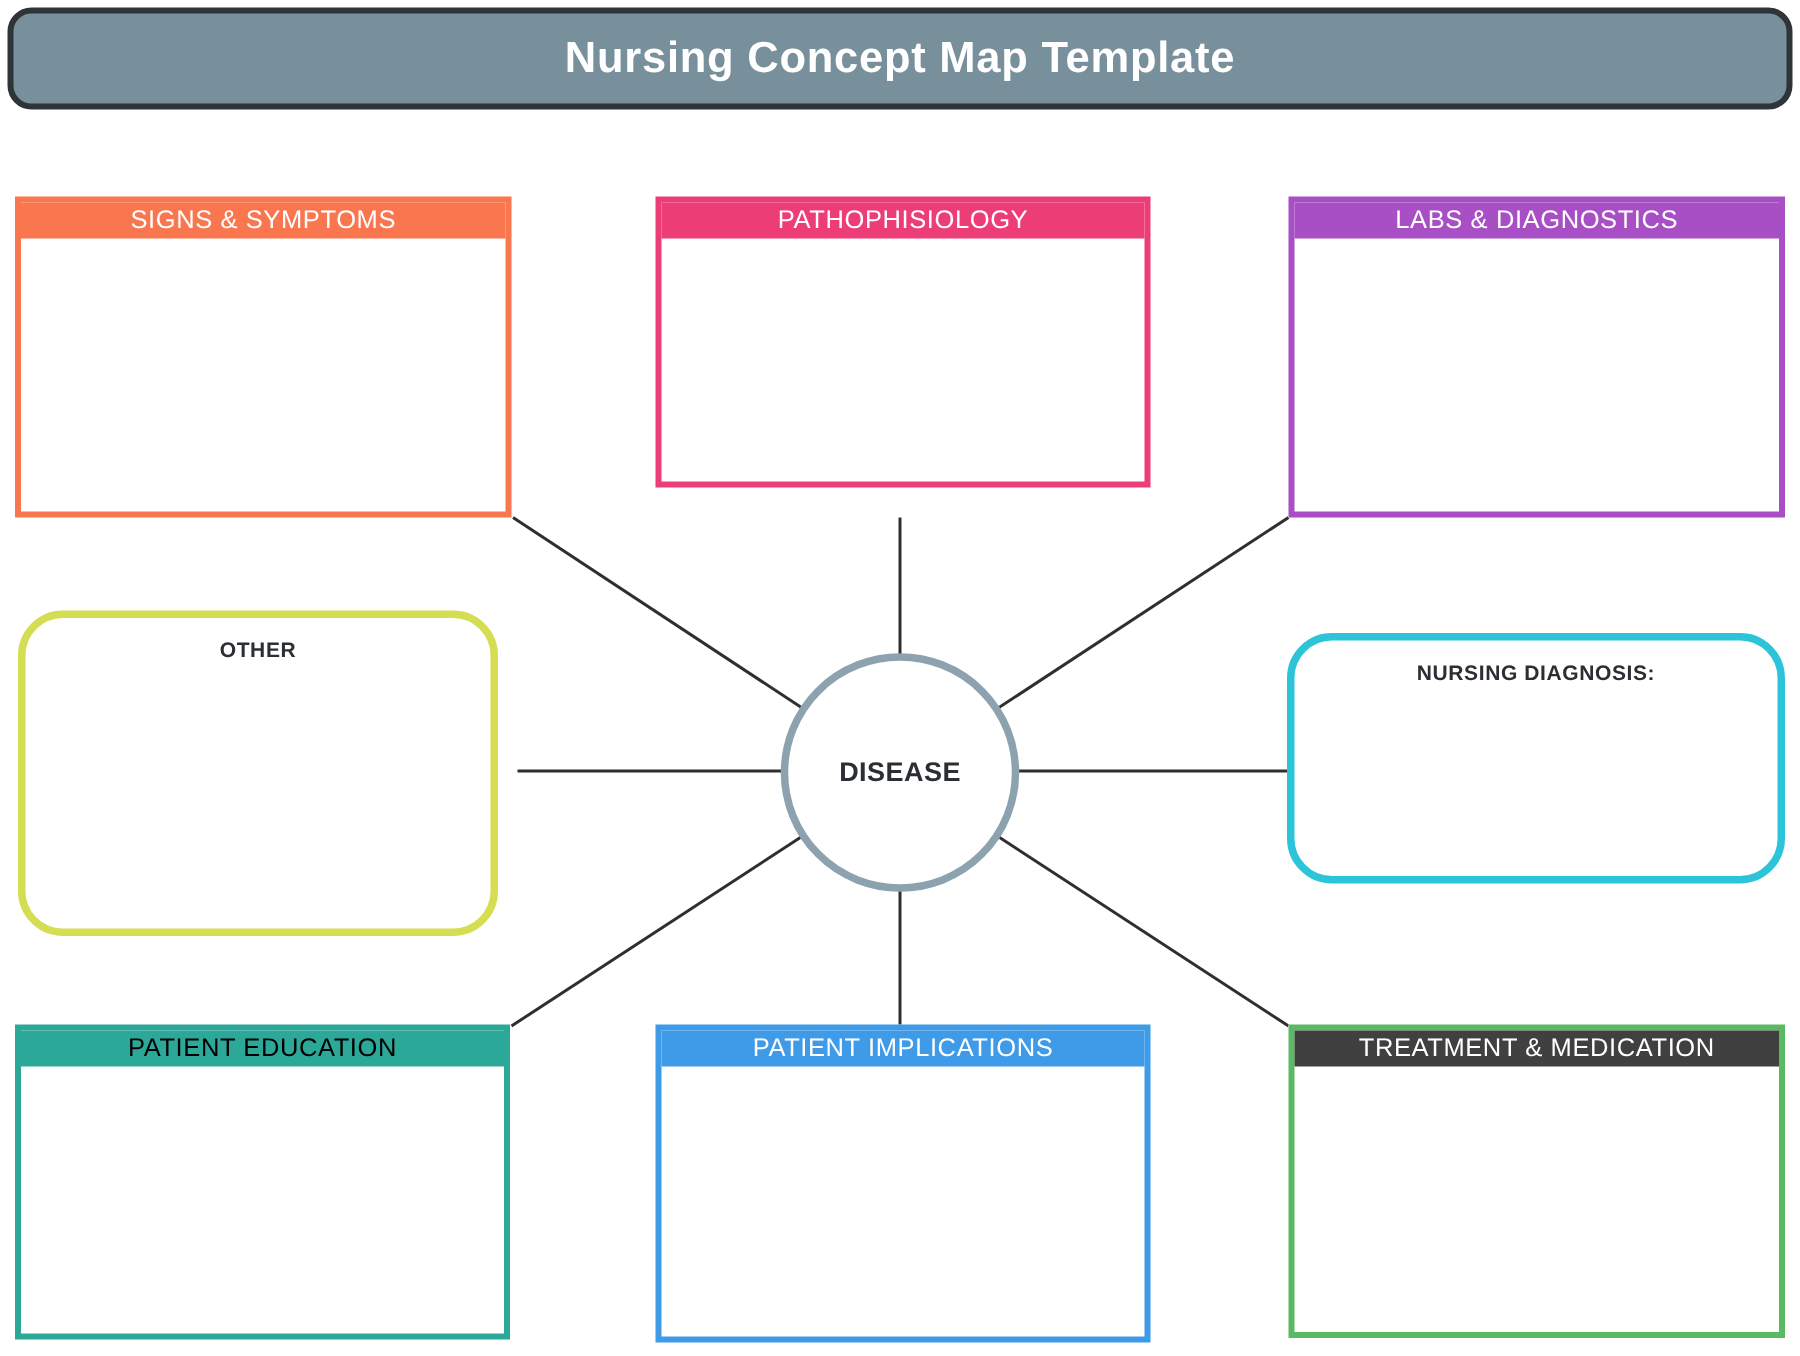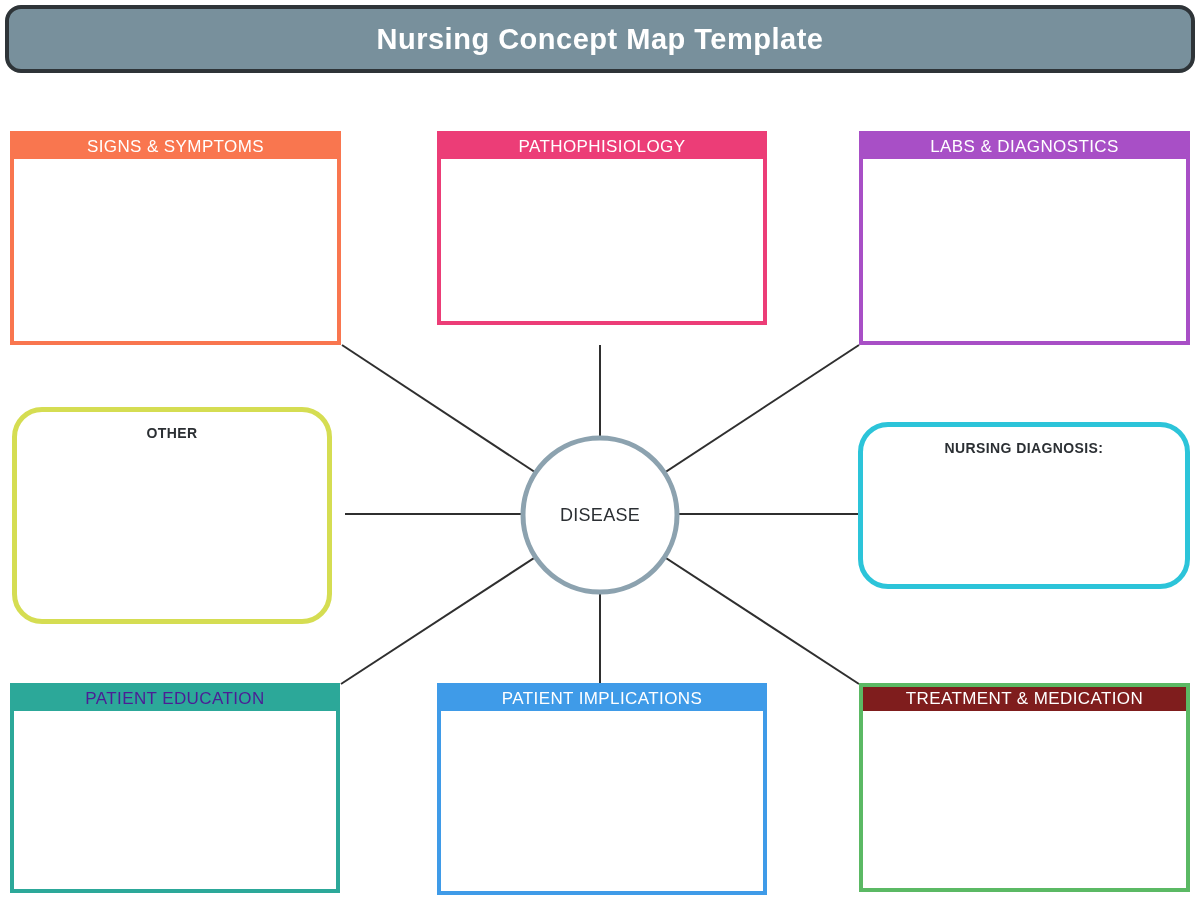--- a/index.html
+++ b/index.html
@@ -50,21 +50,21 @@
     text-align: center;
     font-size: 14px;
     font-weight: bold;
     letter-spacing: 0.4px;
   }
   .center-label {
     position: absolute;
     left: 600px; top: 515px;
     transform: translate(-50%, -50%);
     font-size: 18px;
-    font-weight: normal;
+    font-weight: bold;
     letter-spacing: 0.3px;
     white-space: nowrap;
   }
 </style>
 </head>
 <body>
 
 <div class="canvas">
 
   <div class="title-bar" style="background-color: rgb(120, 144, 156); border-color: rgb(46, 52, 56);">
@@ -110,33 +110,33 @@
     <div class="outline-label" style="color: rgb(43, 47, 51);">OTHER</div>
     <div class="box-body"></div>
   </div>
 
   <div class="box outline" style="left: 858px; top: 422px; width: 332px; height: 167px; border-color: rgb(44, 196, 217);">
     <div class="outline-label" style="color: rgb(43, 47, 51);">NURSING DIAGNOSIS:</div>
     <div class="box-body"></div>
   </div>
 
   <div class="box" style="left: 10px; top: 683px; width: 330px; height: 210px; border-color: rgb(44, 168, 153);">
-    <div class="box-header" style="background-color: rgb(44, 168, 153); color: #4c1d95;">
+    <div class="box-header" style="background-color: rgb(44, 168, 153); color: #000000;">
       <span>PATIENT EDUCATION</span>
     </div>
     <div class="box-body"></div>
   </div>
 
   <div class="box" style="left: 437px; top: 683px; width: 330px; height: 212px; border-color: rgb(63, 155, 232);">
     <div class="box-header" style="background-color: rgb(63, 155, 232); color: rgb(255, 255, 255);">
       <span>PATIENT IMPLICATIONS</span>
     </div>
     <div class="box-body"></div>
   </div>
 
   <div class="box" style="left: 859px; top: 683px; width: 331px; height: 209px; border-color: rgb(91, 185, 100);">
-    <div class="box-header" style="background-color: #7f1d1d; color: rgb(255, 255, 255);">
+    <div class="box-header" style="background-color: #404040; color: rgb(255, 255, 255);">
       <span>TREATMENT &amp; MEDICATION</span>
     </div>
     <div class="box-body"></div>
   </div>
 
 </div>
 
 </body></html>

